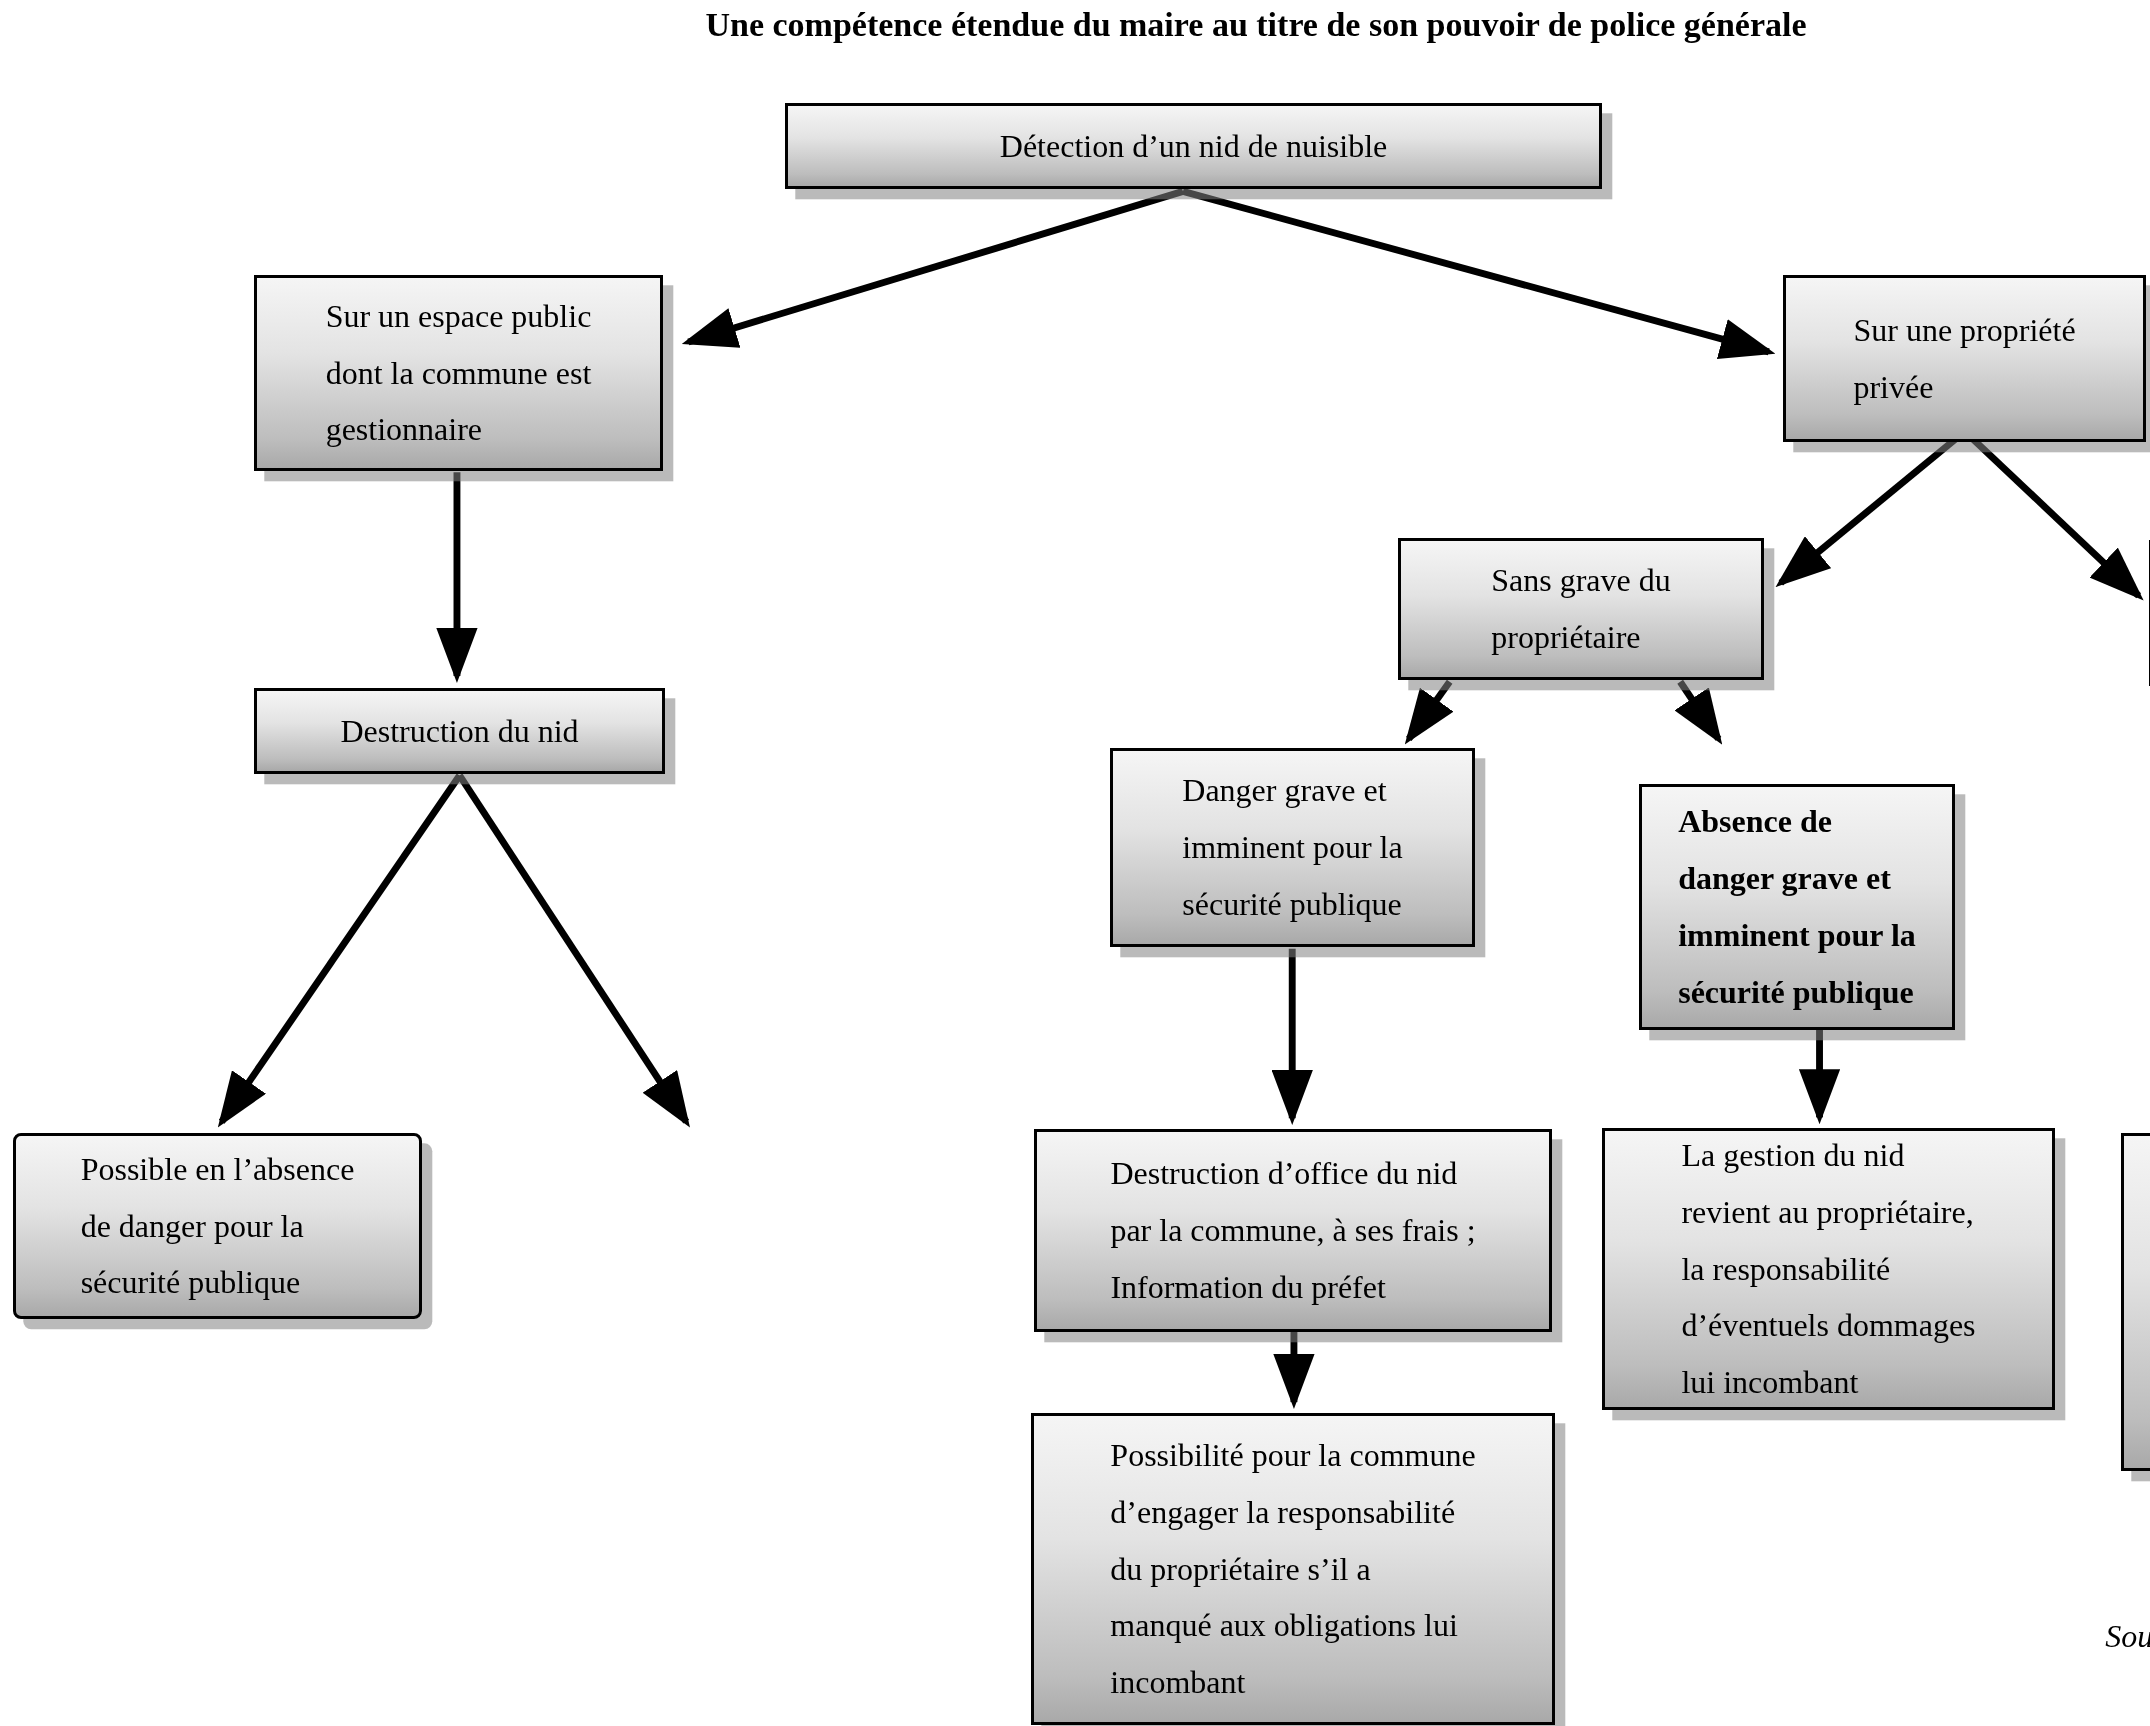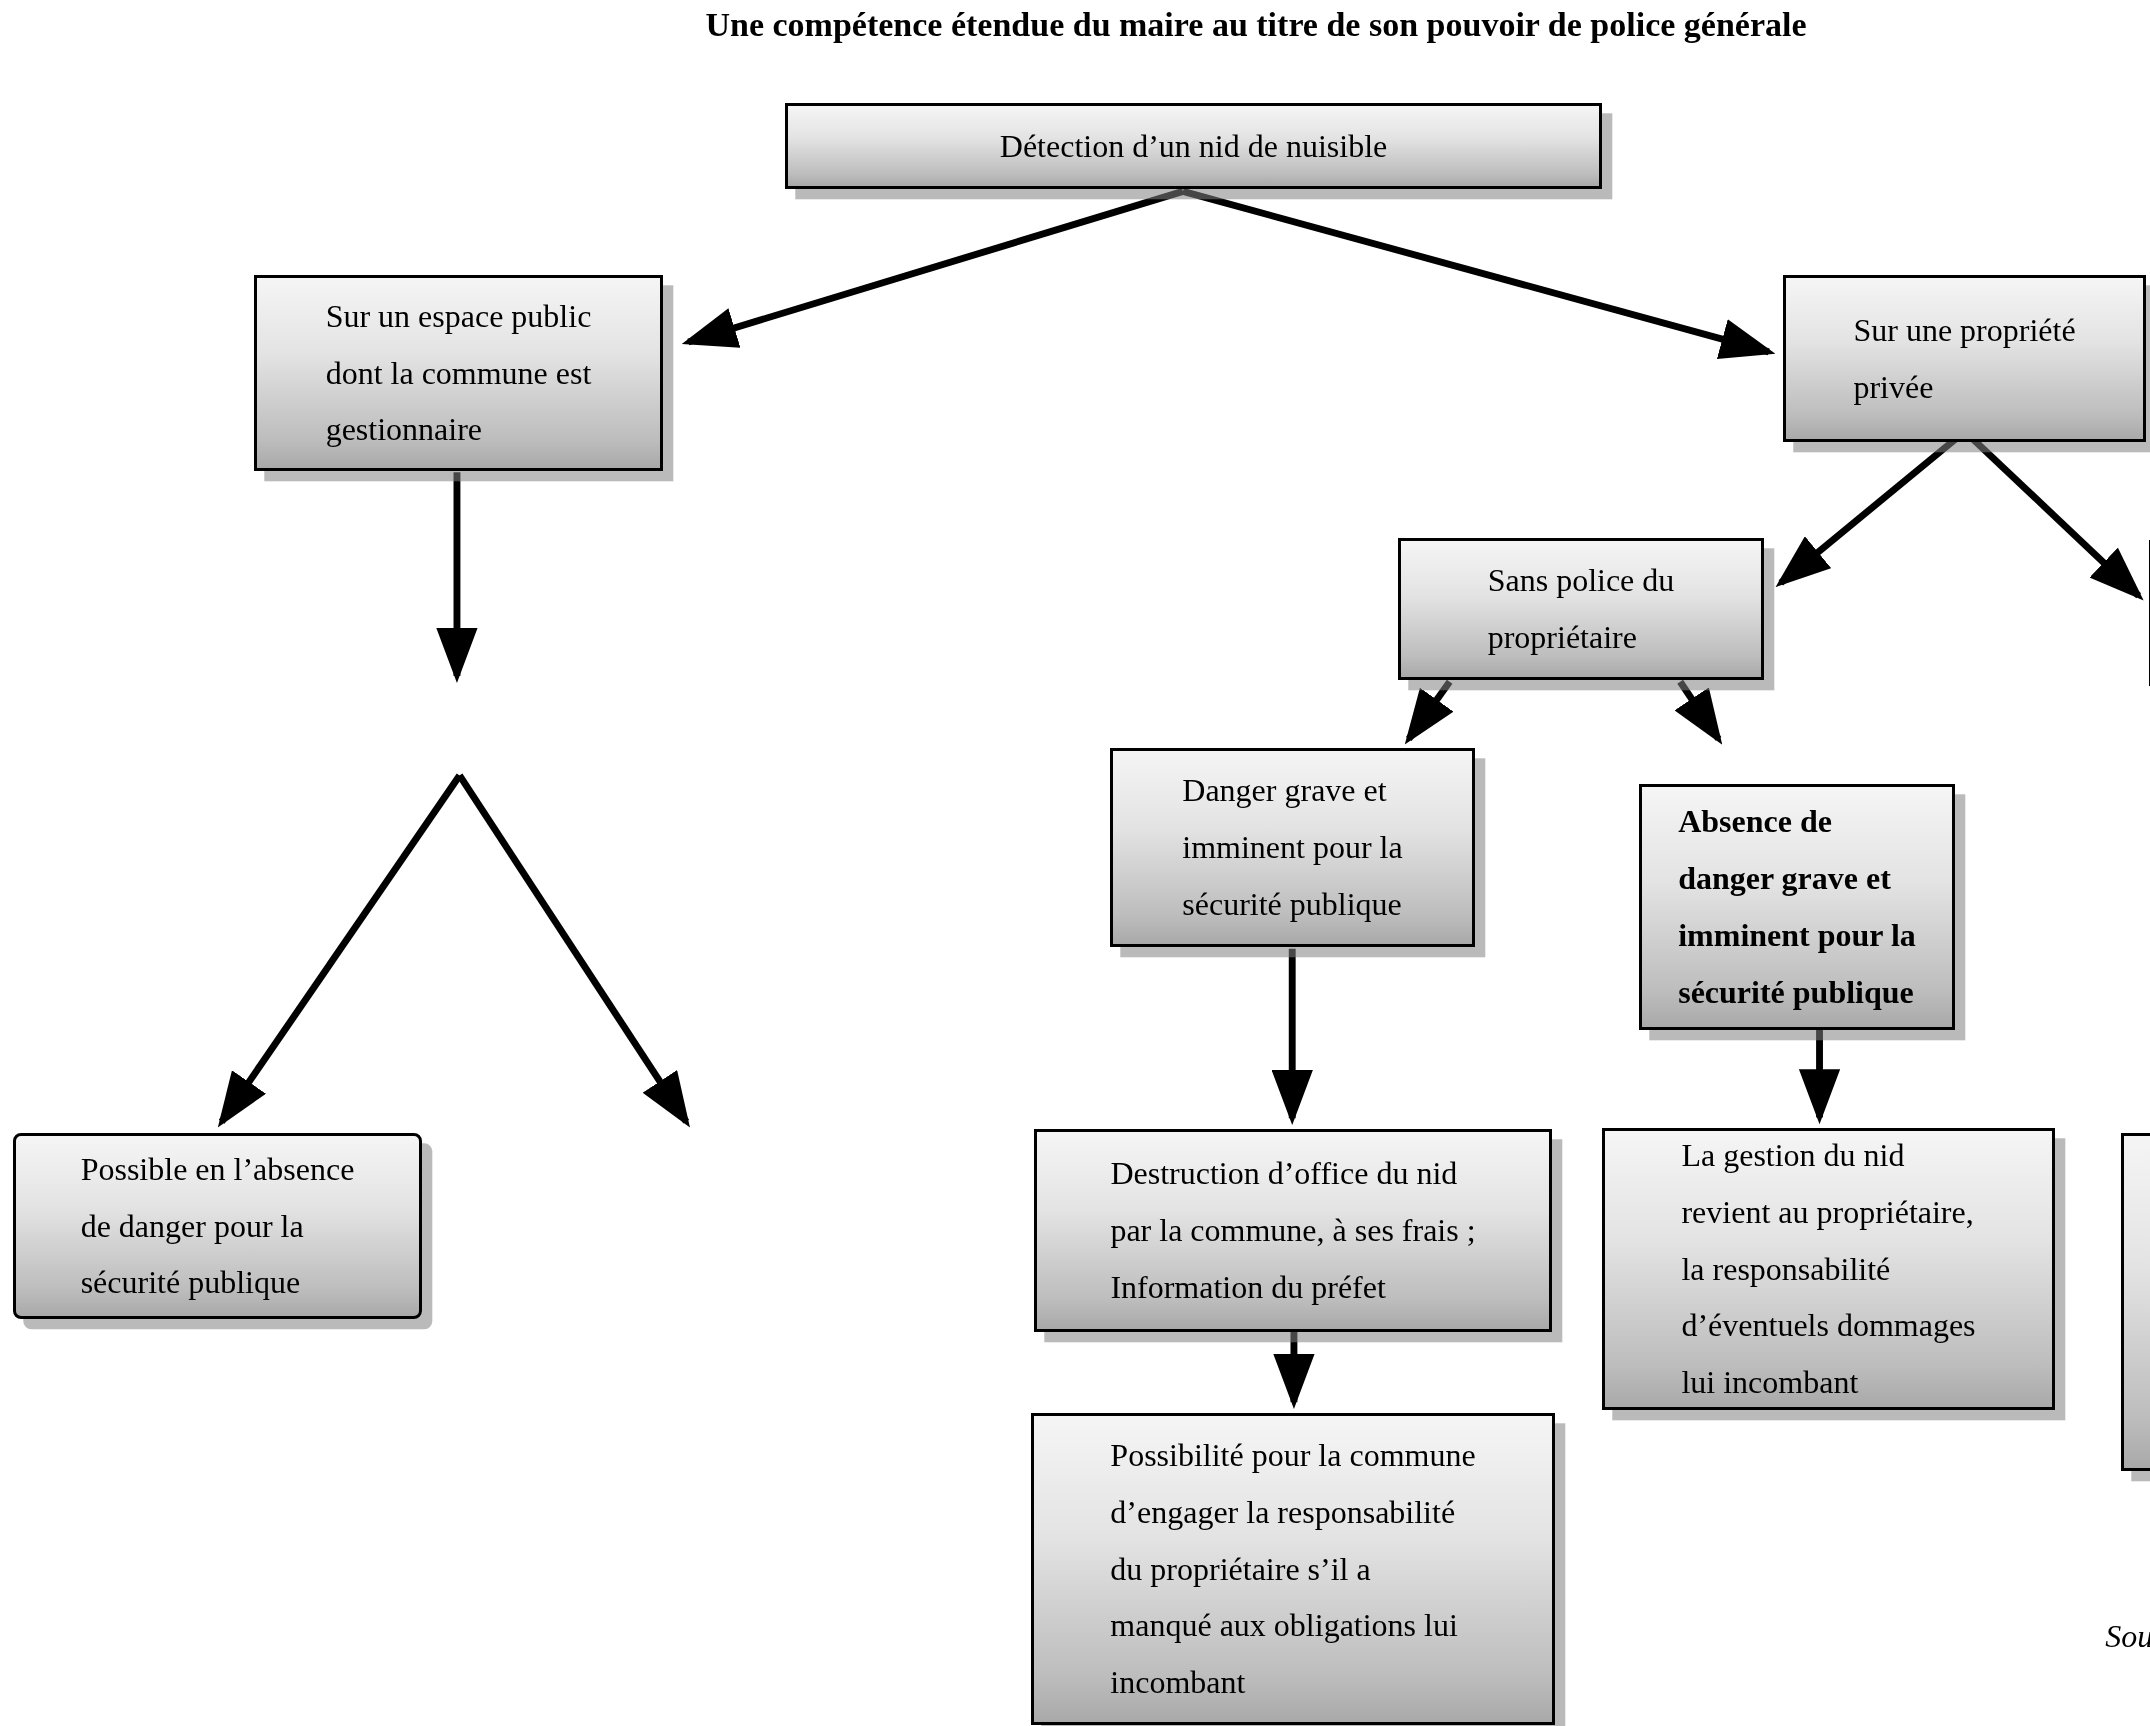--- a/index.html
+++ b/index.html
@@ -106,24 +106,25 @@
     <line x1="5418" y1="1599" x2="5418" y2="2608" marker-end="url(#ah)"></line>
     <line x1="3008" y1="3070" x2="3008" y2="3260" marker-end="url(#ah)"></line>
   </svg>
 
   <div class="node" id="n-detection">Détection d’un nid de nuisible</div>
   <div class="node" id="n-espace">Sur un espace public
 dont la commune est
 gestionnaire</div>
   <div class="node" id="n-privee">Sur une propriété
 privée</div>
-  <div class="node" id="n-sans">Sans police du
+  <div class="node" id="n-sans">Sans grave du
 propriétaire</div>
   <div class="node" id="n-avec">Avec accord du
 propriétaire</div>
+  <div class="node" id="n-destruction">Destruction du nid</div>
   <div class="node" id="n-danger">Danger grave et
 imminent pour la
 sécurité publique</div>
   <div class="node" id="n-absence">Absence de
 danger grave et
 imminent pour la
 sécurité publique</div>
   <div class="node" id="n-possible">Possible en l’absence
 de danger pour la
 sécurité publique</div>

